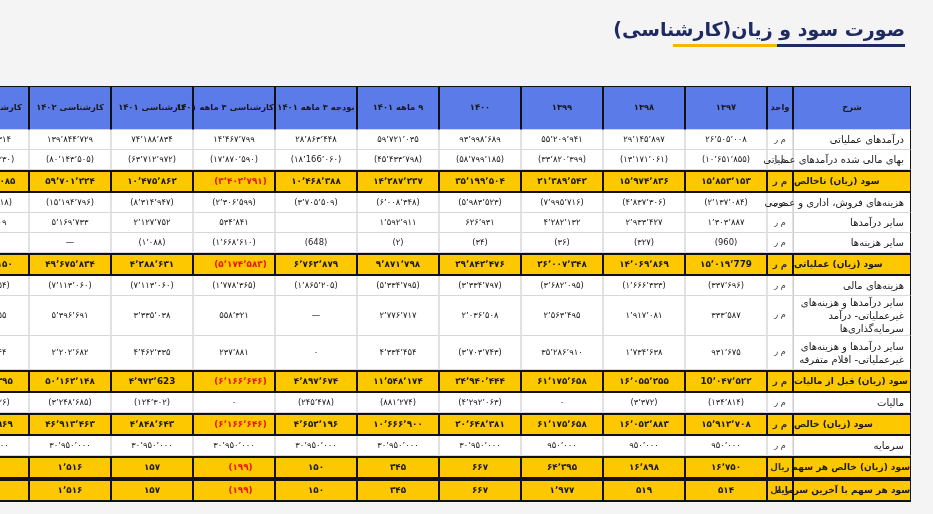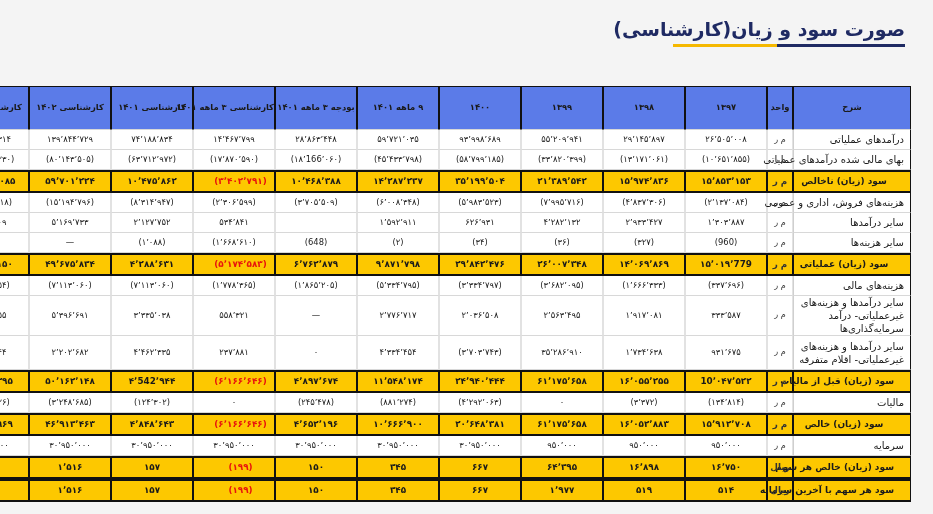--- a/index.html
+++ b/index.html
@@ -108,22 +108,22 @@
     background: #fdc800;
     font-weight: bold;
     border-top: 2px solid #111111;
     border-bottom: 2px solid #111111;
     border-right: 1.5px solid #111111;
     border-left: 1.5px solid #111111;
     font-size: 8.8px;
   }
   tr.hl td.desc {
     font-size: 9px;
-    text-align: center;
-    padding-right: 16px;
+    text-align: left;
+    padding-right: 0;
   }
 
   
   .neg { color: #e8140c; }
   tr.hl .neg { color: #e8140c; padding-left: 13px; }
 
   
   tr.tall { height: 33px; }
   tr.tall td { height: 33px; white-space: normal; line-height: 1.3; }
 
@@ -323,21 +323,21 @@
           <tr class="hl">
             <td class="desc">سود (زیان)  قبل از مالیات</td>
             <td class="unit">م ر</td>
             <td>10٬۰۴۷٬۵۲۲</td>
             <td>۱۶٬۰۵۵٬۲۵۵</td>
             <td>۶۱٬۱۷۵٬۶۵۸</td>
             <td>۲۴٬۹۴۰٬۴۴۴</td>
             <td>۱۱٬۵۴۸٬۱۷۴</td>
             <td>۴٬۸۹۷٬۶۷۴</td>
             <td class="neg">(۶٬۱۶۶٬۶۴۶)</td>
-            <td>۴٬542٬۹۴۴</td>
+            <td>۴٬۹۷۲٬623</td>
             <td>۵۰٬۱۶۲٬۱۴۸</td>
             <td>۹۳٬۲۰۳٬۳۹۵</td>
           </tr>
           <tr>
             <td class="desc">مالیات</td>
             <td class="unit">م ر</td>
             <td class="neg">(۱۳۴٬۸۱۴)</td>
             <td class="neg">(۳٬۳۷۲)</td>
             <td>۰</td>
             <td class="neg">(۴٬۲۹۲٬۰۶۳)</td>

